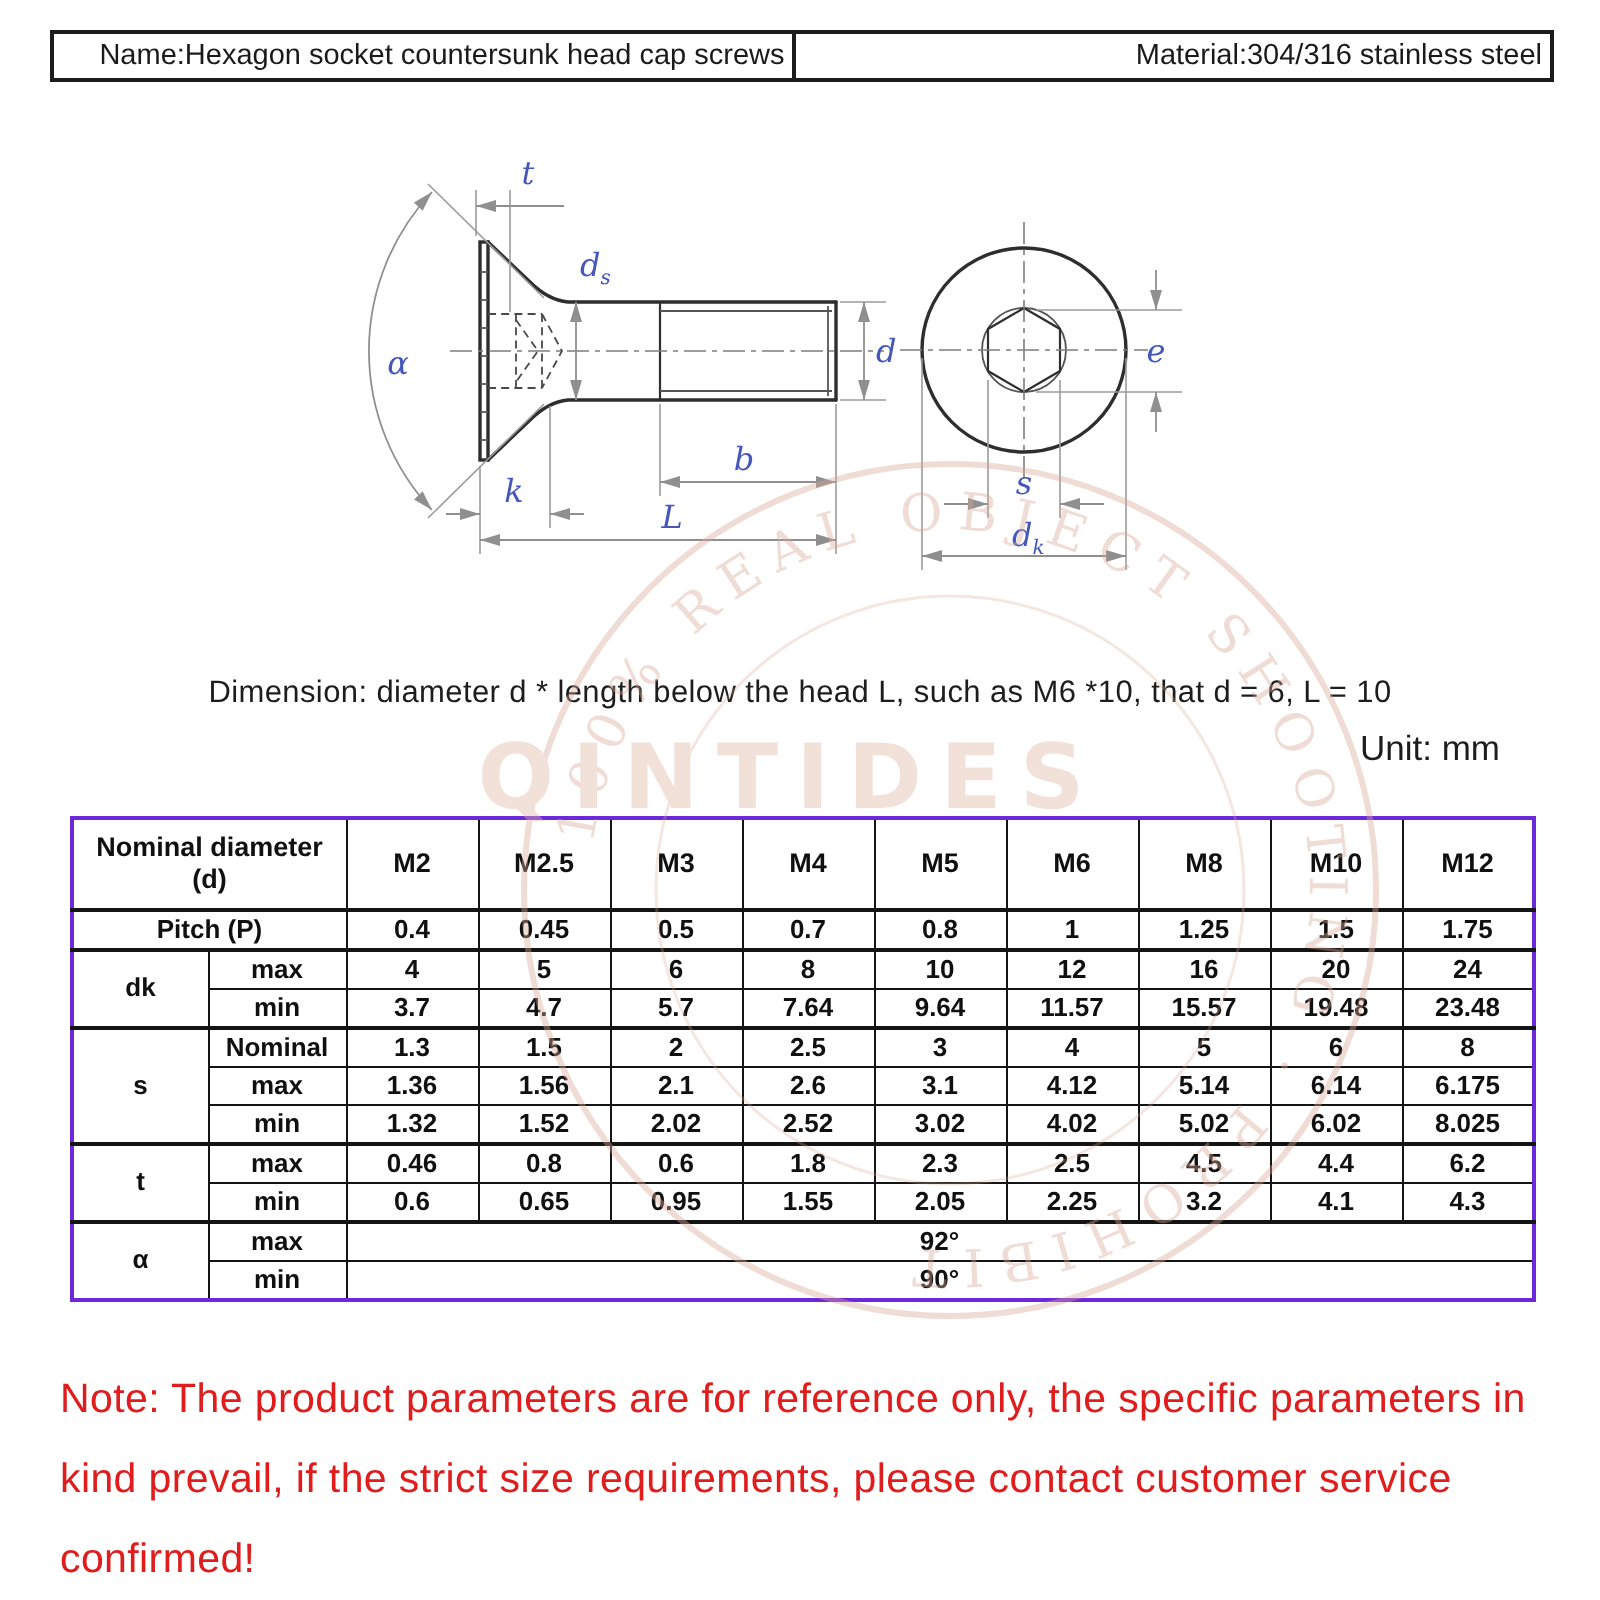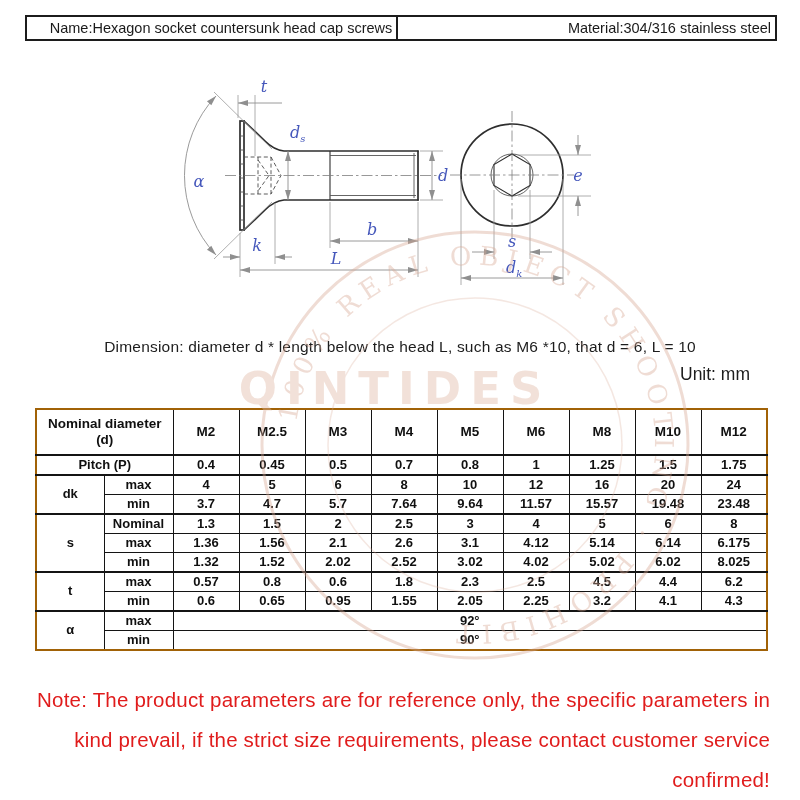--- a/index.html
+++ b/index.html
@@ -24,29 +24,29 @@
   .cl{stroke:#7d7d7d;stroke-width:0.8;fill:none;stroke-dasharray:11 3 2.5 3;}
   text.lbl{font-family:"DejaVu Serif",serif;font-style:italic;font-size:16px;fill:#4557bb;}
   text.lbl .sub{font-size:10px;}
   
   .dim-note{position:absolute;left:0;top:338px;width:800px;text-align:center;
     font-size:15.5px;color:#1d1d1d;z-index:2;letter-spacing:.2px;}
   .unit-label{position:absolute;right:50px;top:364px;font-size:17.5px;font-weight:400;
     color:#1d1d1d;z-index:2;}
   
   .spec-wrap{position:absolute;left:35px;top:408px;z-index:2;}
-  table.spec{border-collapse:collapse;table-layout:fixed;width:731px;border:2px solid #a16207;}
+  table.spec{border-collapse:collapse;table-layout:fixed;width:731px;border:2px solid #6d28d9;}
   table.spec td{
     border:1px solid #141414;text-align:center;vertical-align:middle;
     font-size:13px;font-weight:700;color:#101010;height:18px;padding:0;line-height:1.15;
   }
   table.spec tr.hdr td{height:44px;font-size:13.5px;}
   table.spec tr.thick td{border-top:2px solid #141414;}
   
-  .note-text{position:absolute;left:30px;top:680px;width:740px;text-align:right;
+  .note-text{position:absolute;left:30px;top:680px;width:740px;text-align:left;
     font-size:20.5px;line-height:1.95;color:#e01c1c;z-index:2;letter-spacing:.2px;}
   
   .watermark{position:absolute;left:0;top:0;z-index:5;pointer-events:none;opacity:.4;}
   .wm-stroke{stroke:#d8a995;fill:none;}
   .wm-text{font-family:"DejaVu Serif",serif;fill:#d8a995;}
   .wm-brand{font-family:"DejaVu Sans",sans-serif;font-weight:700;fill:#dfb6a2;}
 </style>
 </head>
 <body>
 
@@ -275,21 +275,21 @@
           <td>2.52</td>
           <td>3.02</td>
           <td>4.02</td>
           <td>5.02</td>
           <td>6.02</td>
           <td>8.025</td>
         </tr>
         <tr class="thick">
           <td rowspan="2">t</td>
           <td>max</td>
-          <td>0.57</td>
+          <td>0.46</td>
           <td>0.8</td>
           <td>0.6</td>
           <td>1.8</td>
           <td>2.3</td>
           <td>2.5</td>
           <td>4.5</td>
           <td>4.4</td>
           <td>6.2</td>
         </tr>
         <tr>

